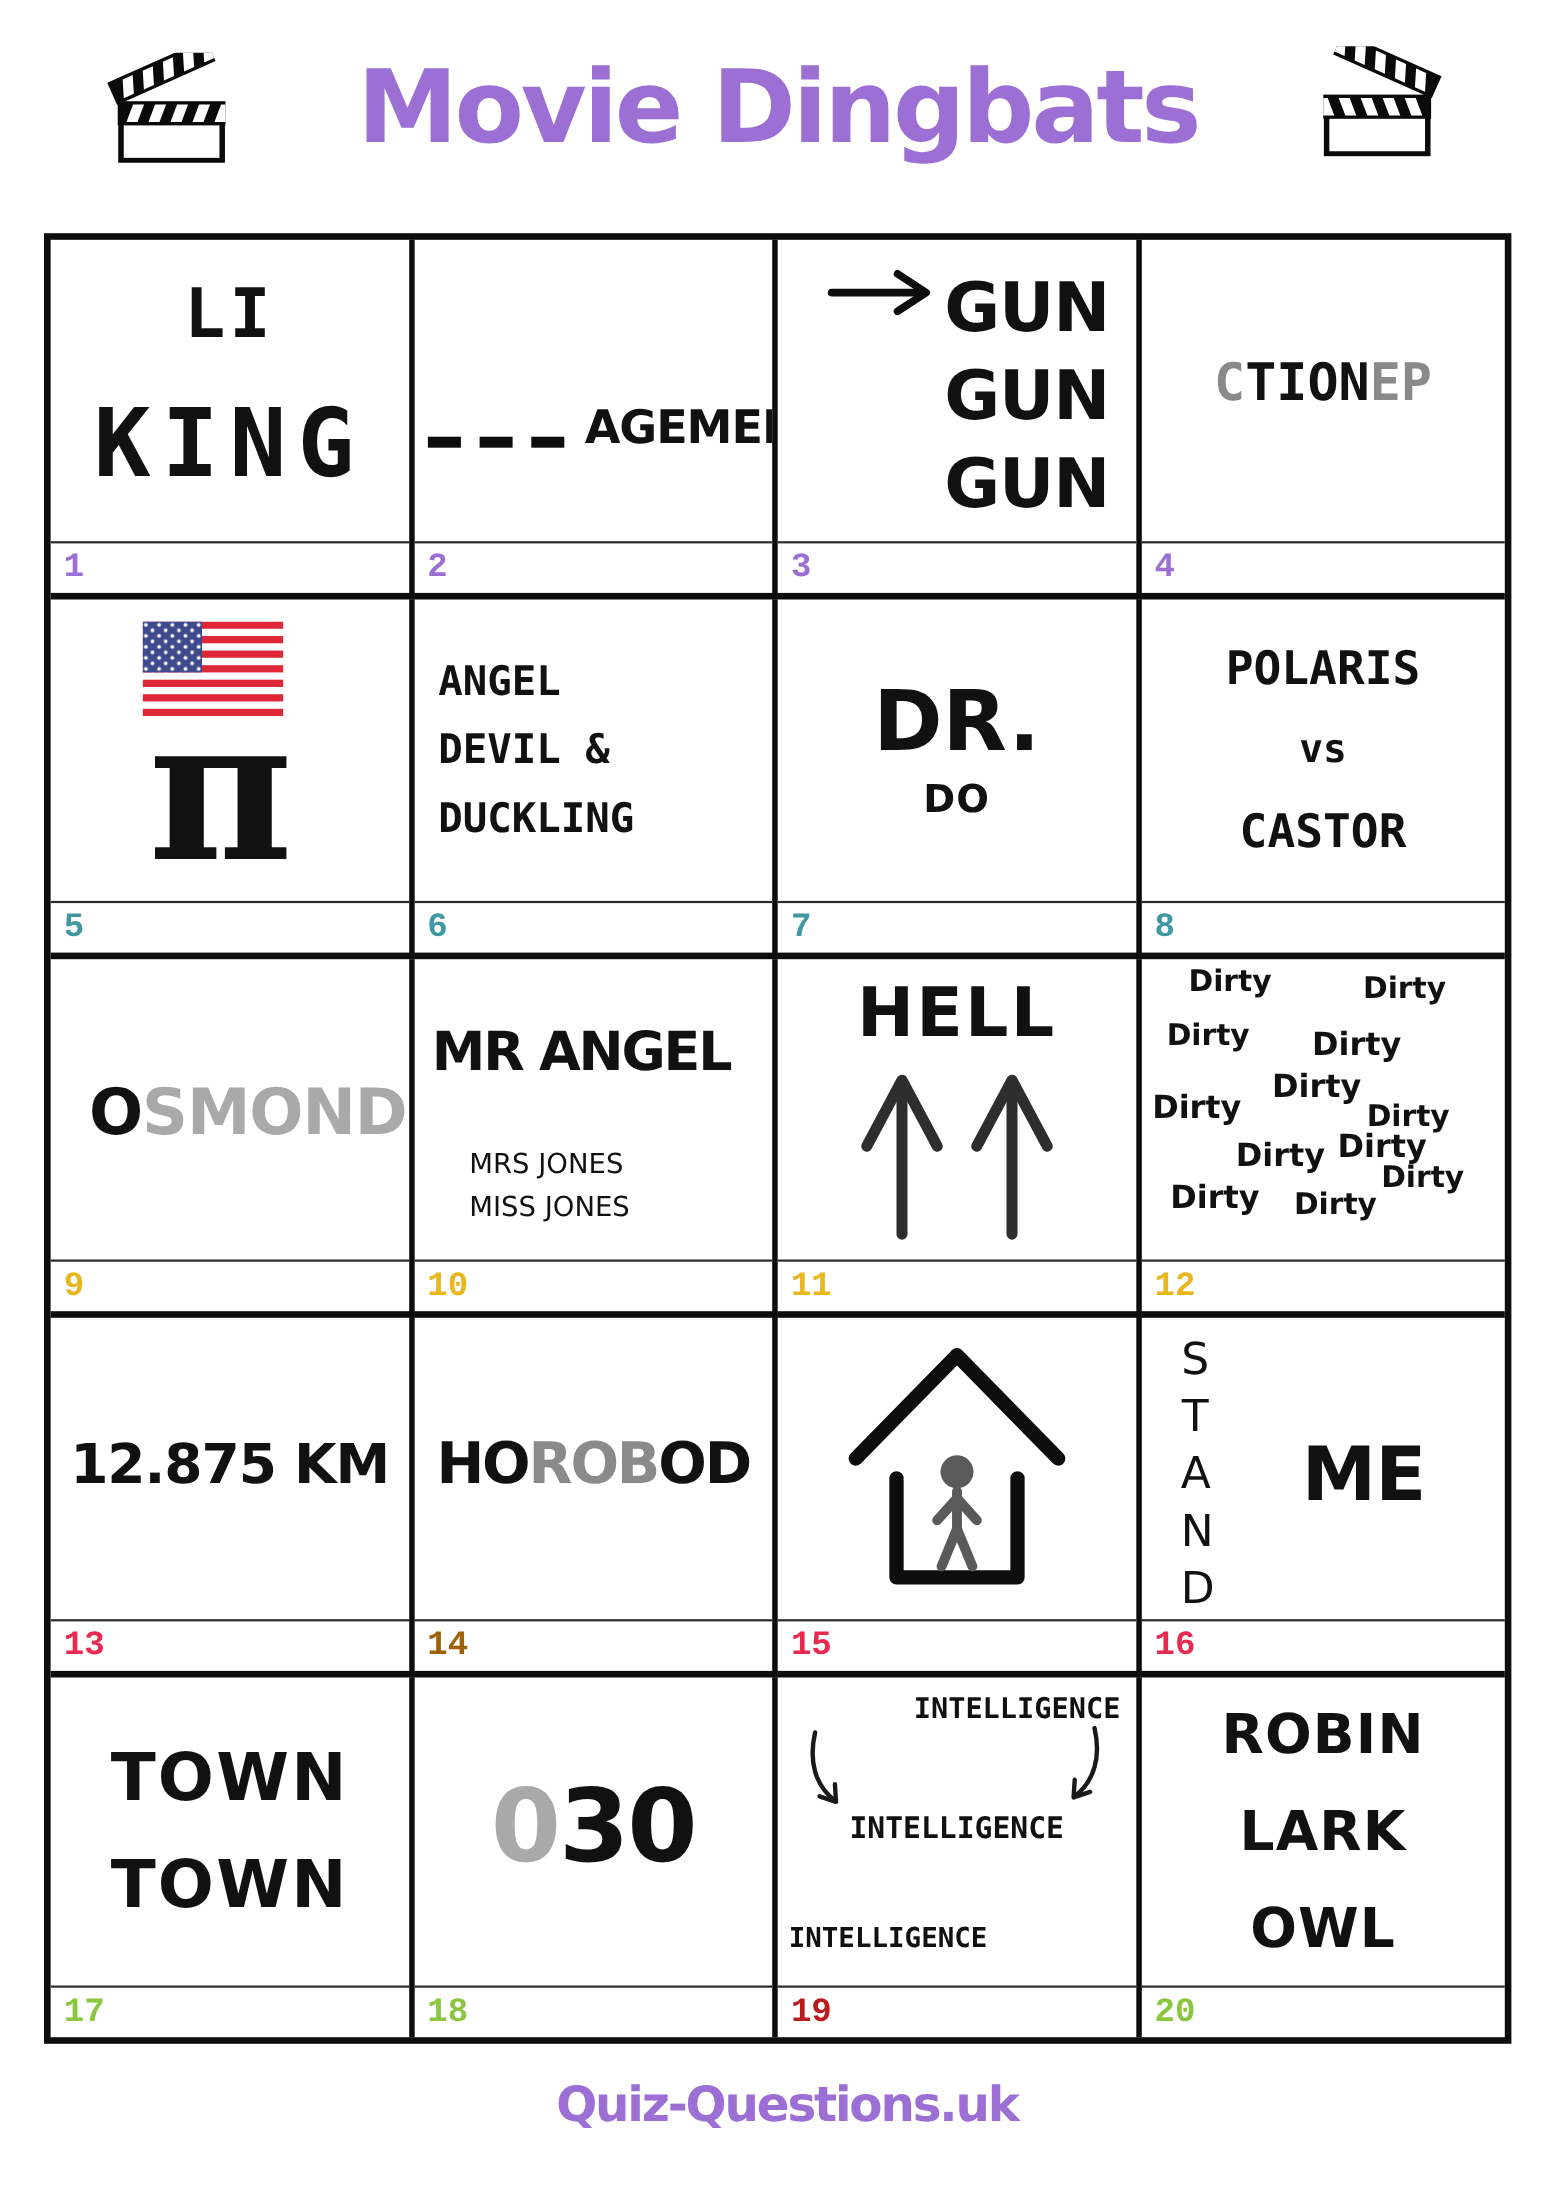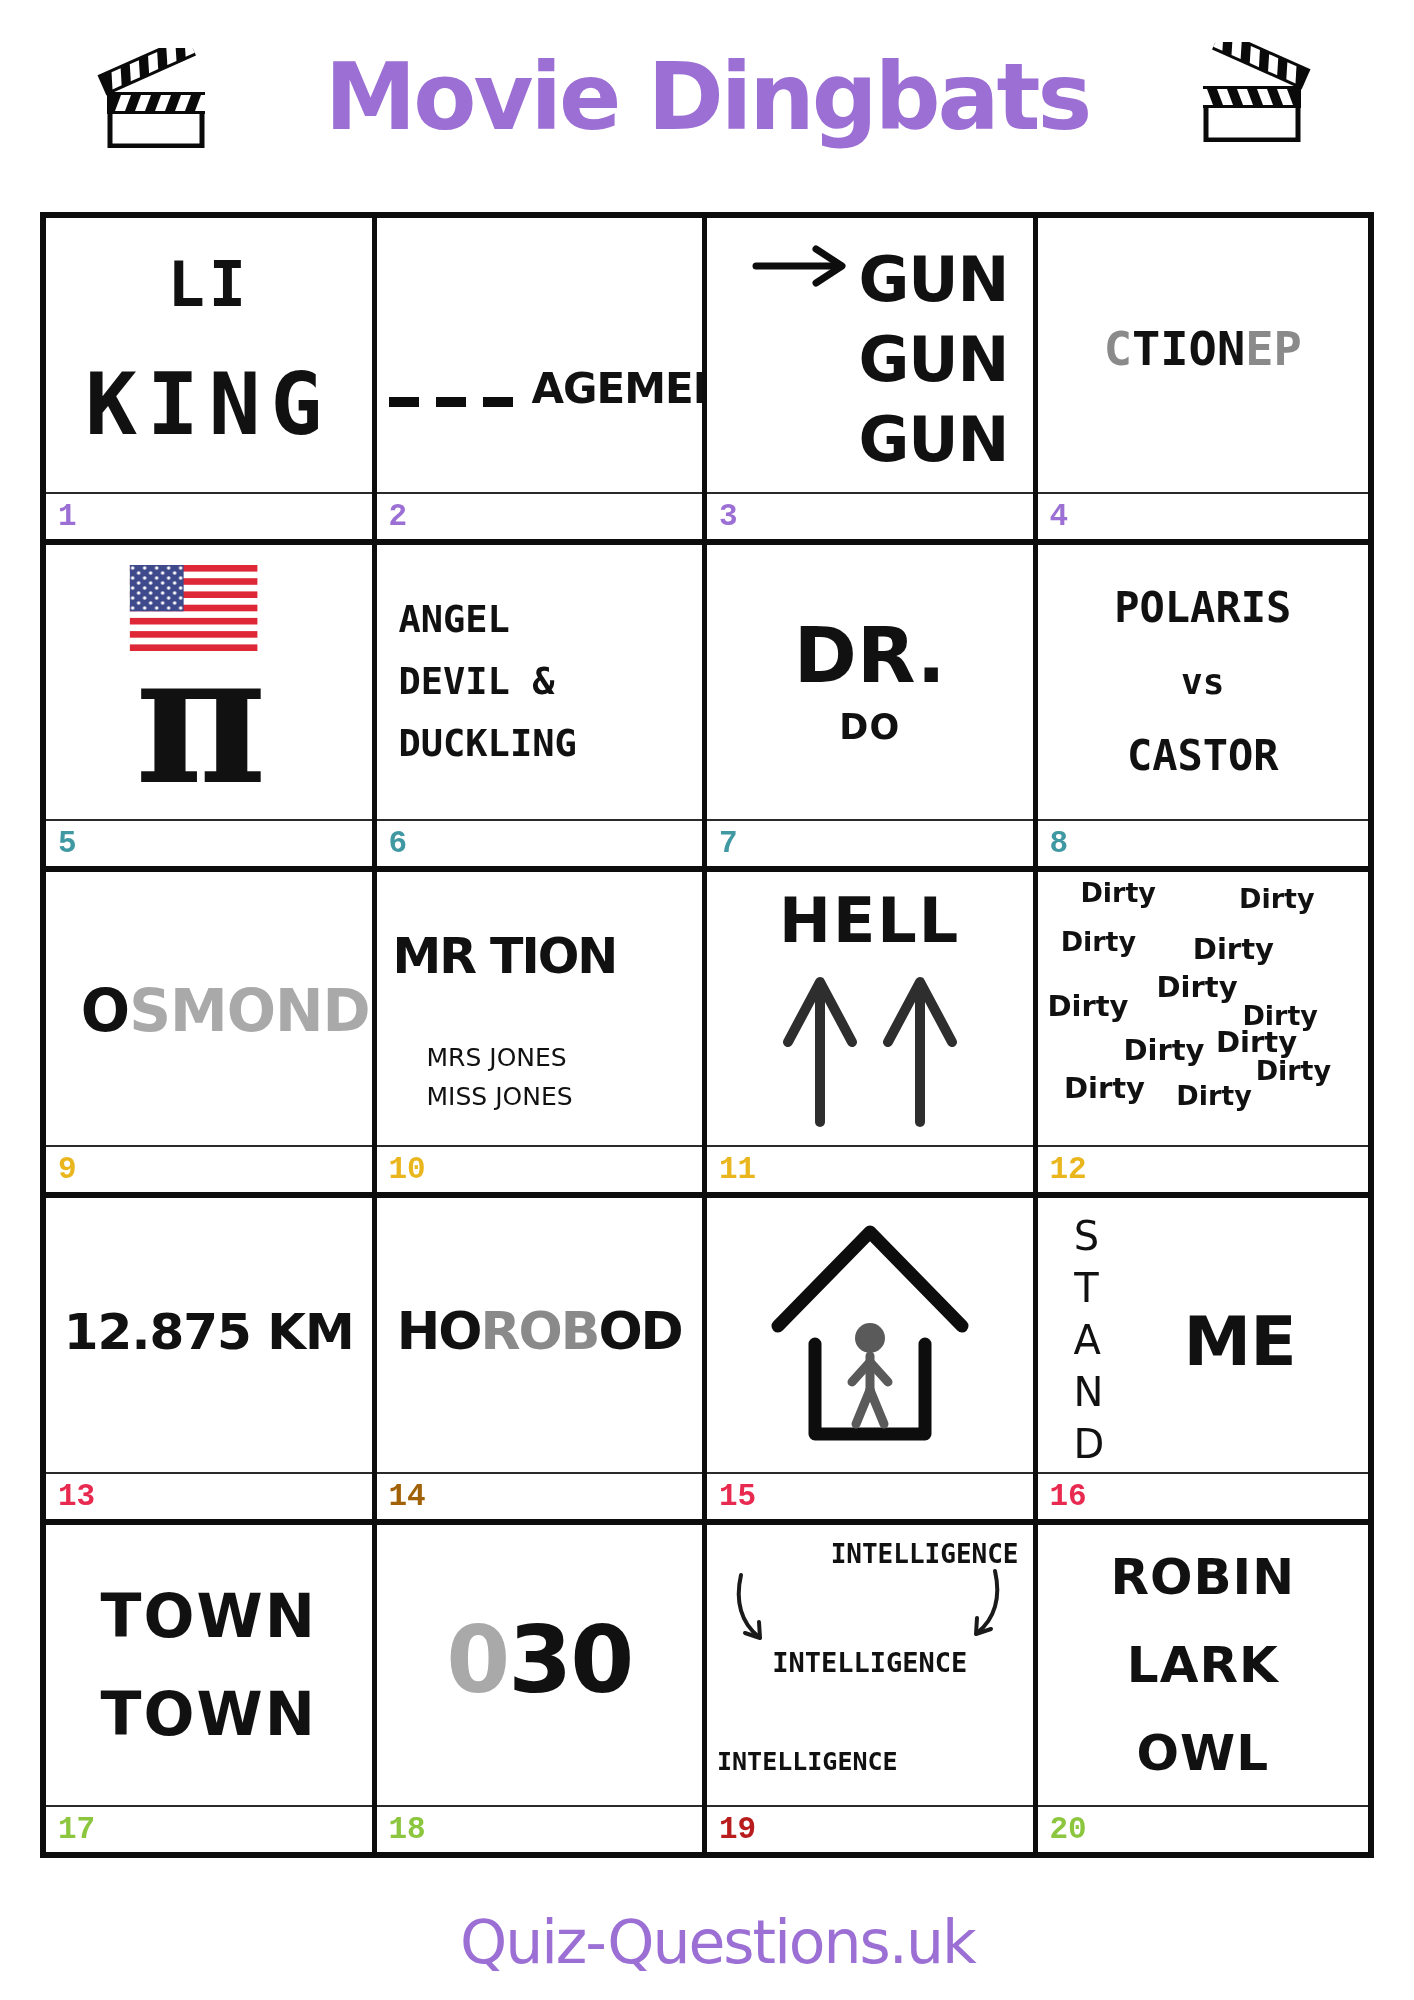--- a/index.html
+++ b/index.html
@@ -84,21 +84,21 @@
   
   .c19-top{position:absolute;right:14px;top:14px;font:700 26px "DejaVu Sans Mono",monospace;}
   .c19-mid{top:122px;font:700 27px "DejaVu Sans Mono",monospace;}
   .c19-bot{position:absolute;left:10px;top:222px;font:700 25px "DejaVu Sans Mono",monospace;}
   .c19-arrL{position:absolute;left:26px;top:46px;}
   .c19-arrR{position:absolute;right:30px;top:42px;}
   
   .c20-lines{top:50%;transform:translateY(-50%);font:800 50px "DejaVu Sans",sans-serif;line-height:88px;letter-spacing:1px;}
   
   .footer{position:absolute;top:1892px;left:50%;transform:translateX(-48%);
-          font-size:60px;font-weight:400;letter-spacing:-2px;white-space:nowrap;line-height:1;margin-top:20px;}
+          font-size:44px;font-weight:700;letter-spacing:-2px;white-space:nowrap;line-height:1;}
 </style>
 </head>
 <body>
 
 <div class="page">
 
   <svg class="clapper left" viewBox="0 0 140 100">
     <rect x="30" y="50" width="92" height="48" fill="#fff" stroke="#0a0a0a" stroke-width="5"></rect>
     <g transform="translate(27,44)">
       <rect x="0" y="0" width="98" height="22" fill="#0a0a0a"></rect>
@@ -272,21 +272,21 @@
       <div class="puzzle">
         <div class="ctr abs c9-word"><span>O</span><span style="color: rgb(169, 169, 169);">SMOND</span></div>
       </div>
       <div class="strip">
           <span style="color: rgb(234, 182, 30);">9</span>
         </div>
     </div>
 
     <div class="cell">
       <div class="puzzle">
-        <div class="c10-big">MR TION</div>
+        <div class="c10-big">MR ANGEL</div>
         <div class="c10-smalls">
           <div>MRS JONES</div>
           <div>MISS JONES</div>
         </div>
       </div>
       <div class="strip">
           <span style="color: rgb(234, 182, 30);">10</span>
         </div>
     </div>
 

